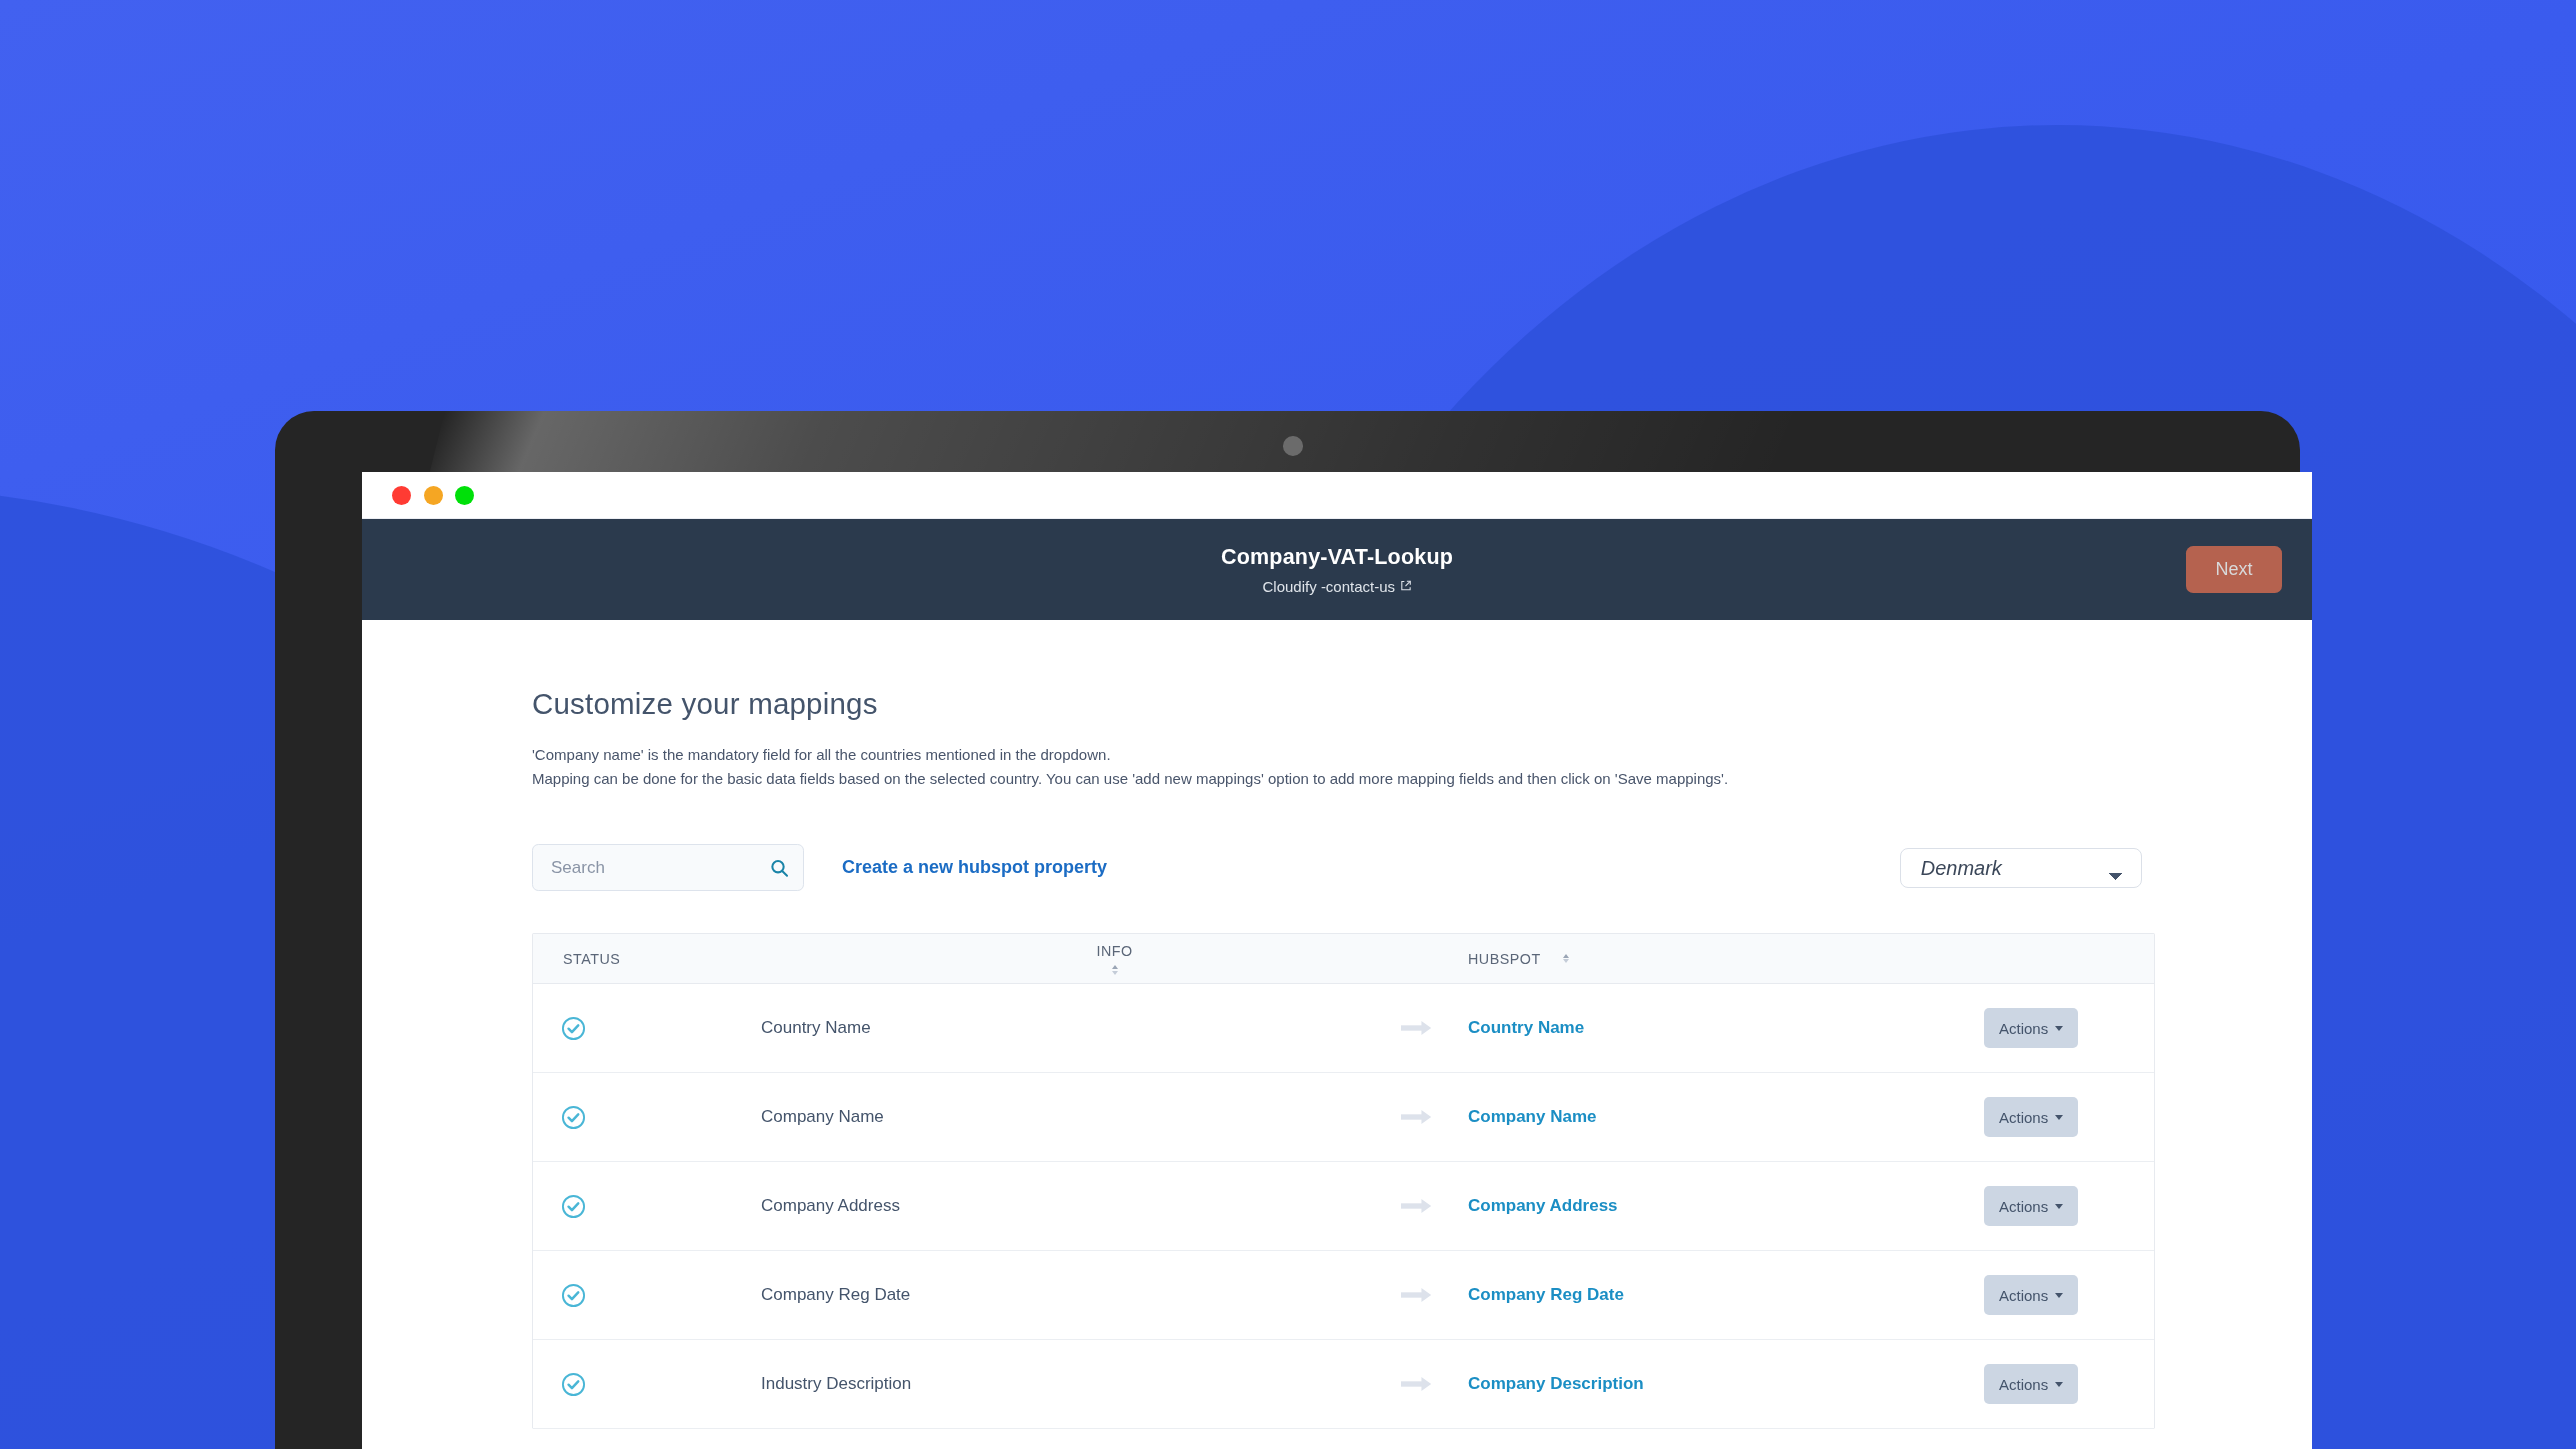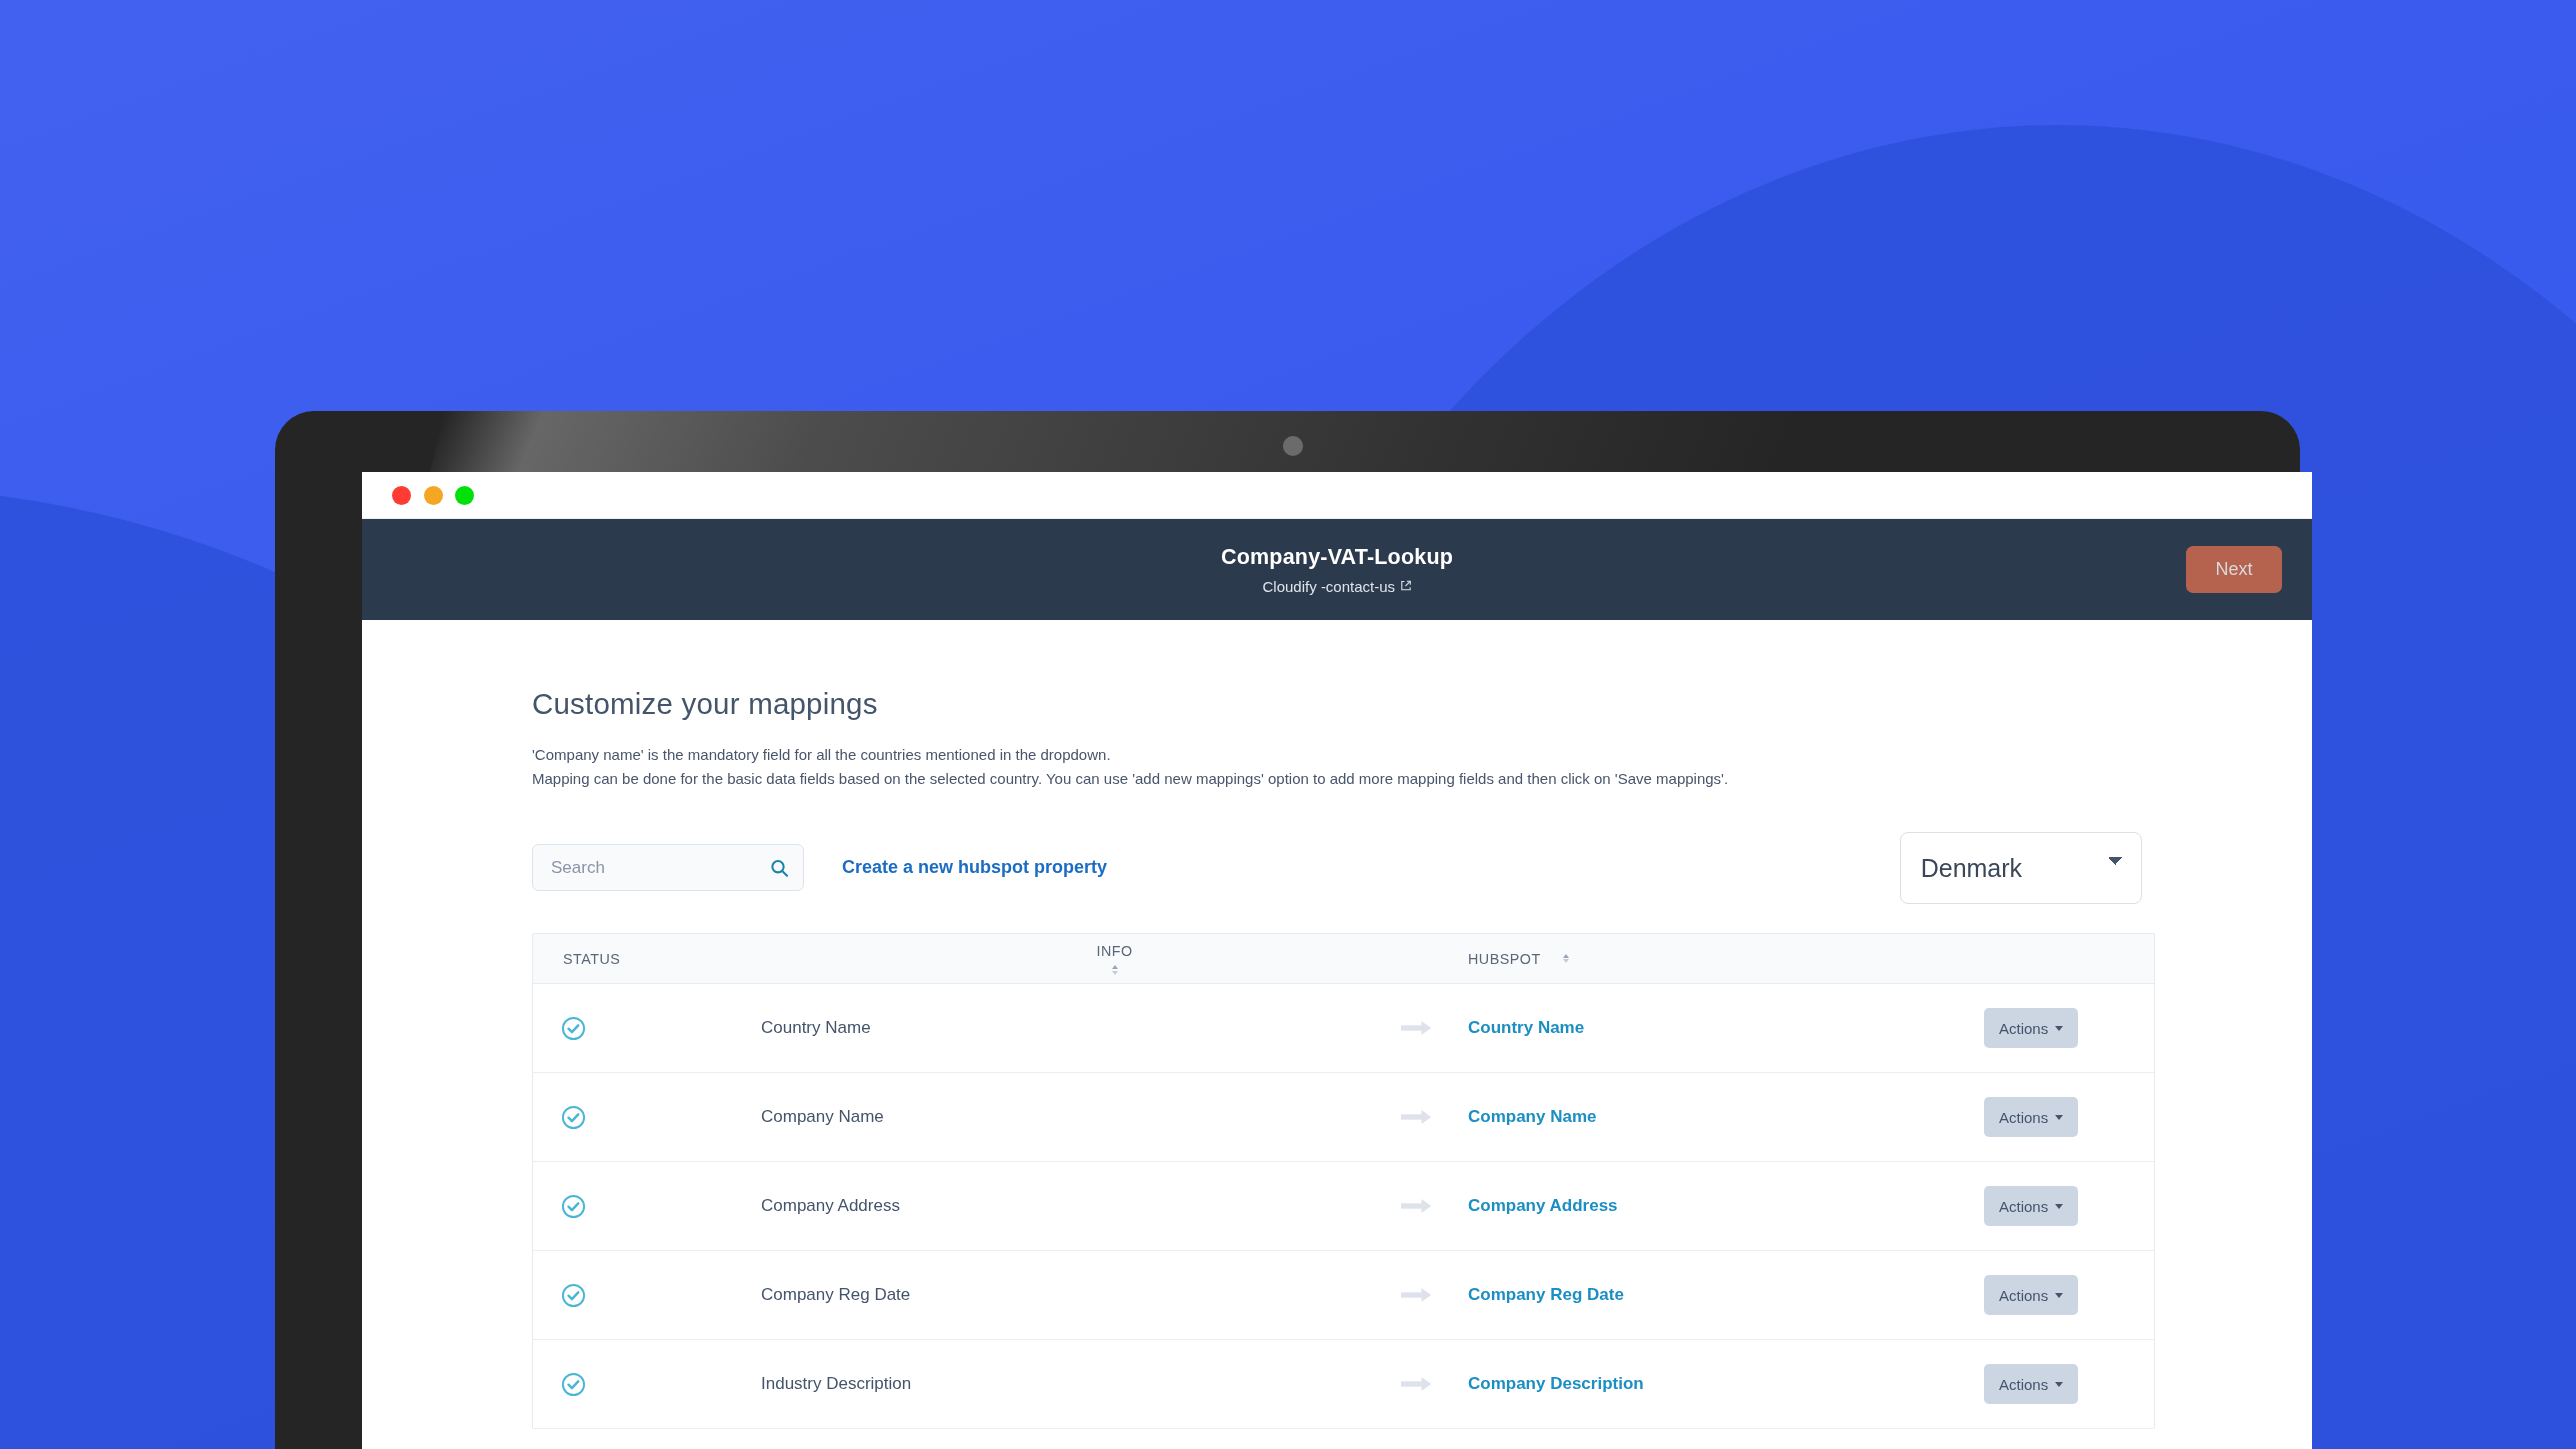--- a/index.html
+++ b/index.html
@@ -223,40 +223,41 @@
     margin-left: 38px;
     color: #1b6cc4;
     font-size: 18px;
     font-weight: bold;
     text-decoration: none;
     cursor: pointer;
   }
   .country-select {
     margin-left: auto;
     width: 242px;
-    height: 72px;
+    height: 40px;
     border: 0.9px solid #dbe0e8;
     border-radius: 8px;
     background: #ffffff;
-    font-size: 25px;
+    font-size: 20px;
     color: #3b4759;
     font-family: "Liberation Sans", sans-serif;
     padding: 0 16px 0 19.7px;
     appearance: none;
     -webkit-appearance: none;
     cursor: pointer;
     outline: none;
     background-image:
       linear-gradient(45deg, transparent 50%, #44546b 50%),
       linear-gradient(135deg, #44546b 50%, transparent 50%);
     background-position:
       calc(100% - 25px) 24px,
       calc(100% - 18px) 24px;
     background-size: 8px 8px, 8px 8px;
     background-repeat: no-repeat;
+    font-style: italic;
   }
 
   
   .map-table {
     margin-top: 36px;
     width: 1623px;
     border: 0.9px solid #e7eaef;
     border-bottom: none;
     border-radius: 1.8px;
   }

